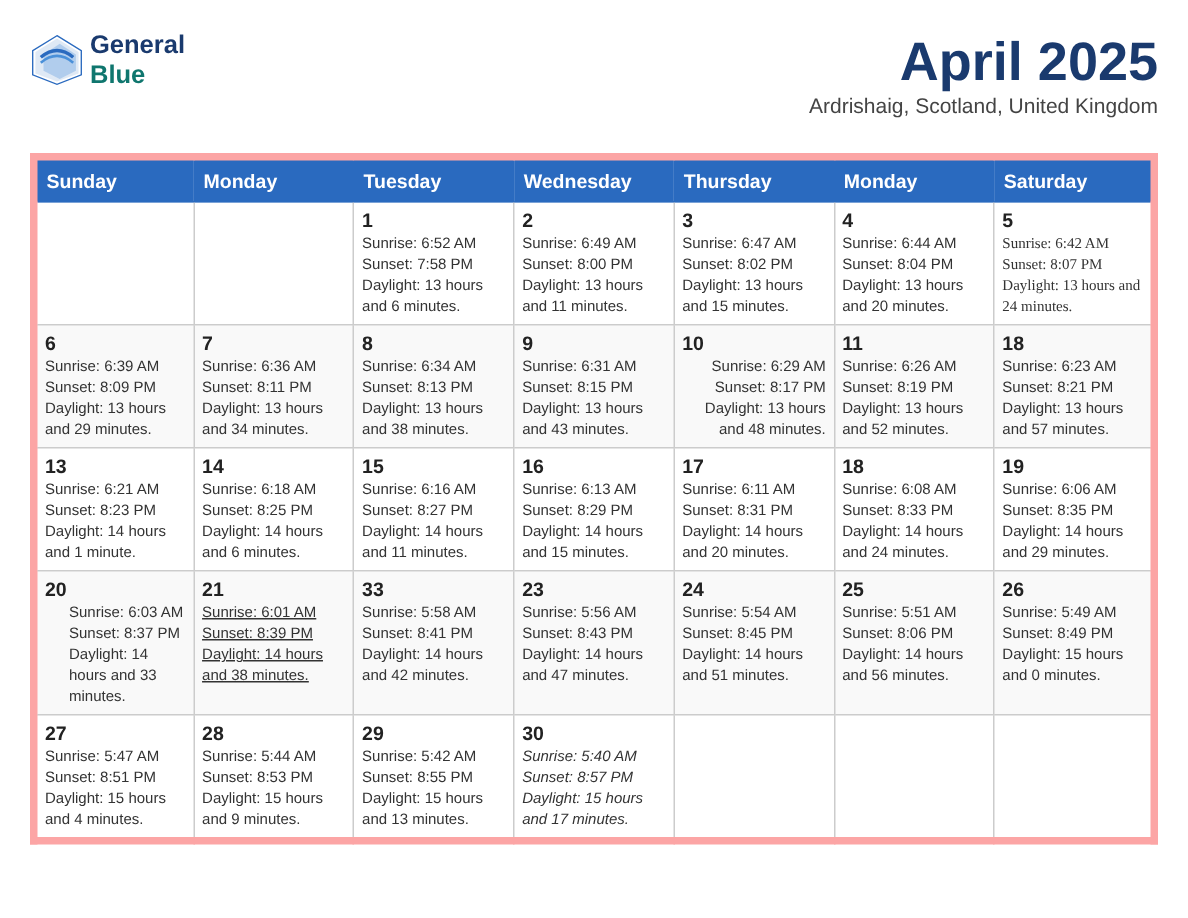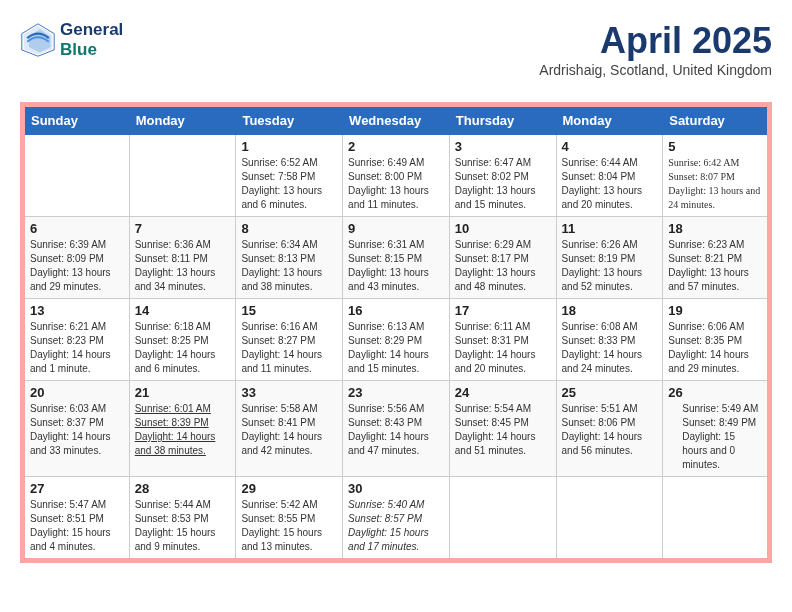--- a/index.html
+++ b/index.html
@@ -167,21 +167,21 @@
 Daylight: 13 hours and 38 minutes.</div>
         </td>
         <td>
           <div class="day-number">9</div>
           <div class="day-info" style="white-space: pre-line;">Sunrise: 6:31 AM
 Sunset: 8:15 PM
 Daylight: 13 hours and 43 minutes.</div>
         </td>
         <td>
           <div class="day-number">10</div>
-          <div class="day-info" style="white-space: pre-line;">Sunrise: 6:29 AM
+          <div class="day-info" style="white-space: pre-line; text-align: right;">Sunrise: 6:29 AM
 Sunset: 8:17 PM
 Daylight: 13 hours and 48 minutes.</div>
         </td>
         <td>
           <div class="day-number">11</div>
           <div class="day-info" style="white-space: pre-line;">Sunrise: 6:26 AM
 Sunset: 8:19 PM
 Daylight: 13 hours and 52 minutes.</div>
         </td>
         <td>
@@ -231,21 +231,21 @@
         <td>
           <div class="day-number">19</div>
           <div class="day-info" style="white-space: pre-line;">Sunrise: 6:06 AM
 Sunset: 8:35 PM
 Daylight: 14 hours and 29 minutes.</div>
         </td>
       </tr>
       <tr>
         <td>
           <div class="day-number">20</div>
-          <div class="day-info" style="white-space: pre-line;">Sunrise: 6:03 AM
+          <div class="day-info" style="white-space: pre-line; margin-left: 16px;">Sunrise: 6:03 AM
 Sunset: 8:37 PM
 Daylight: 14 hours and 33 minutes.</div>
         </td>
         <td>
           <div class="day-number">21</div>
           <div class="day-info" style="white-space: pre-line; text-decoration: underline;">Sunrise: 6:01 AM
 Sunset: 8:39 PM
 Daylight: 14 hours and 38 minutes.</div>
         </td>
         <td>
@@ -267,21 +267,21 @@
 Daylight: 14 hours and 51 minutes.</div>
         </td>
         <td>
           <div class="day-number">25</div>
           <div class="day-info" style="white-space: pre-line;">Sunrise: 5:51 AM
 Sunset: 8:06 PM
 Daylight: 14 hours and 56 minutes.</div>
         </td>
         <td>
           <div class="day-number">26</div>
-          <div class="day-info" style="white-space: pre-line; margin-left: 14px;">Sunrise: 5:49 AM
+          <div class="day-info" style="white-space: pre-line;">Sunrise: 5:49 AM
 Sunset: 8:49 PM
 Daylight: 15 hours and 0 minutes.</div>
         </td>
       </tr>
       <tr>
         <td>
           <div class="day-number">27</div>
           <div class="day-info" style="white-space: pre-line;">Sunrise: 5:47 AM
 Sunset: 8:51 PM
 Daylight: 15 hours and 4 minutes.</div>

